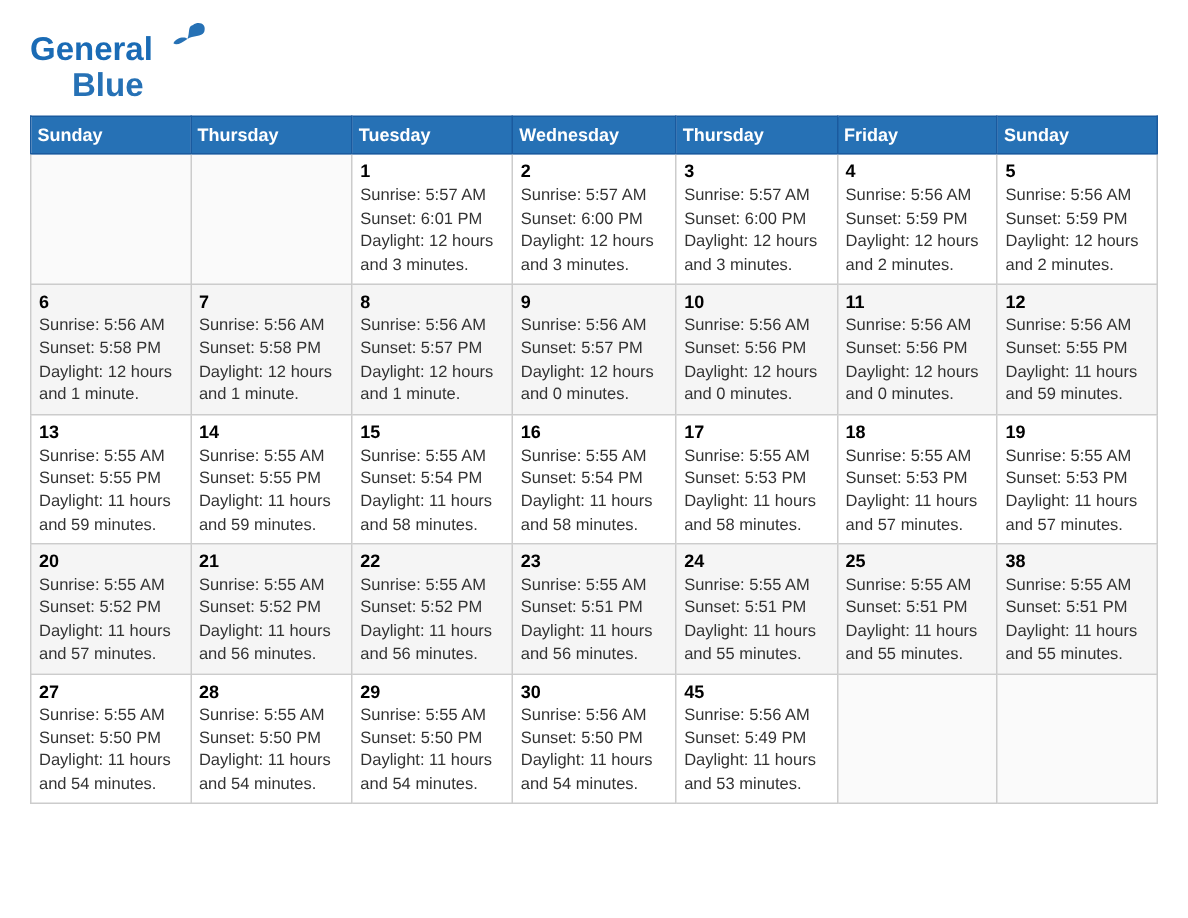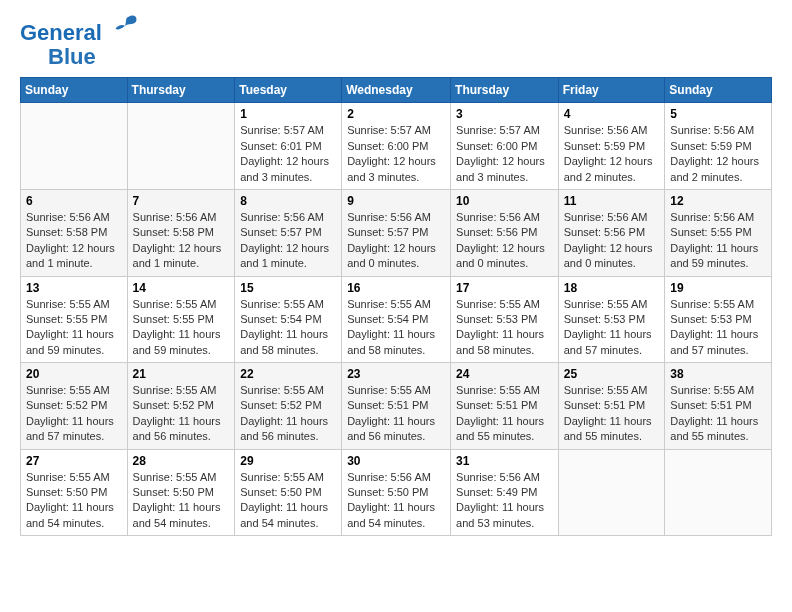--- a/index.html
+++ b/index.html
@@ -255,21 +255,21 @@
           </td>
           <td>
             <span class="day-num">29</span>
             <div class="day-info">Sunrise: 5:55 AM<br>Sunset: 5:50 PM<br>Daylight: 11 hours<br>and 54 minutes.</div>
           </td>
           <td>
             <span class="day-num">30</span>
             <div class="day-info">Sunrise: 5:56 AM<br>Sunset: 5:50 PM<br>Daylight: 11 hours<br>and 54 minutes.</div>
           </td>
           <td>
-            <span class="day-num">31</span>
+            <span class="day-num">45</span>
             <div class="day-info">Sunrise: 5:56 AM<br>Sunset: 5:49 PM<br>Daylight: 11 hours<br>and 53 minutes.</div>
           </td>
           <td class="empty"></td>
           <td class="empty"></td>
         </tr>
       </tbody>
   </table>
 </div>
 
 </body></html>

